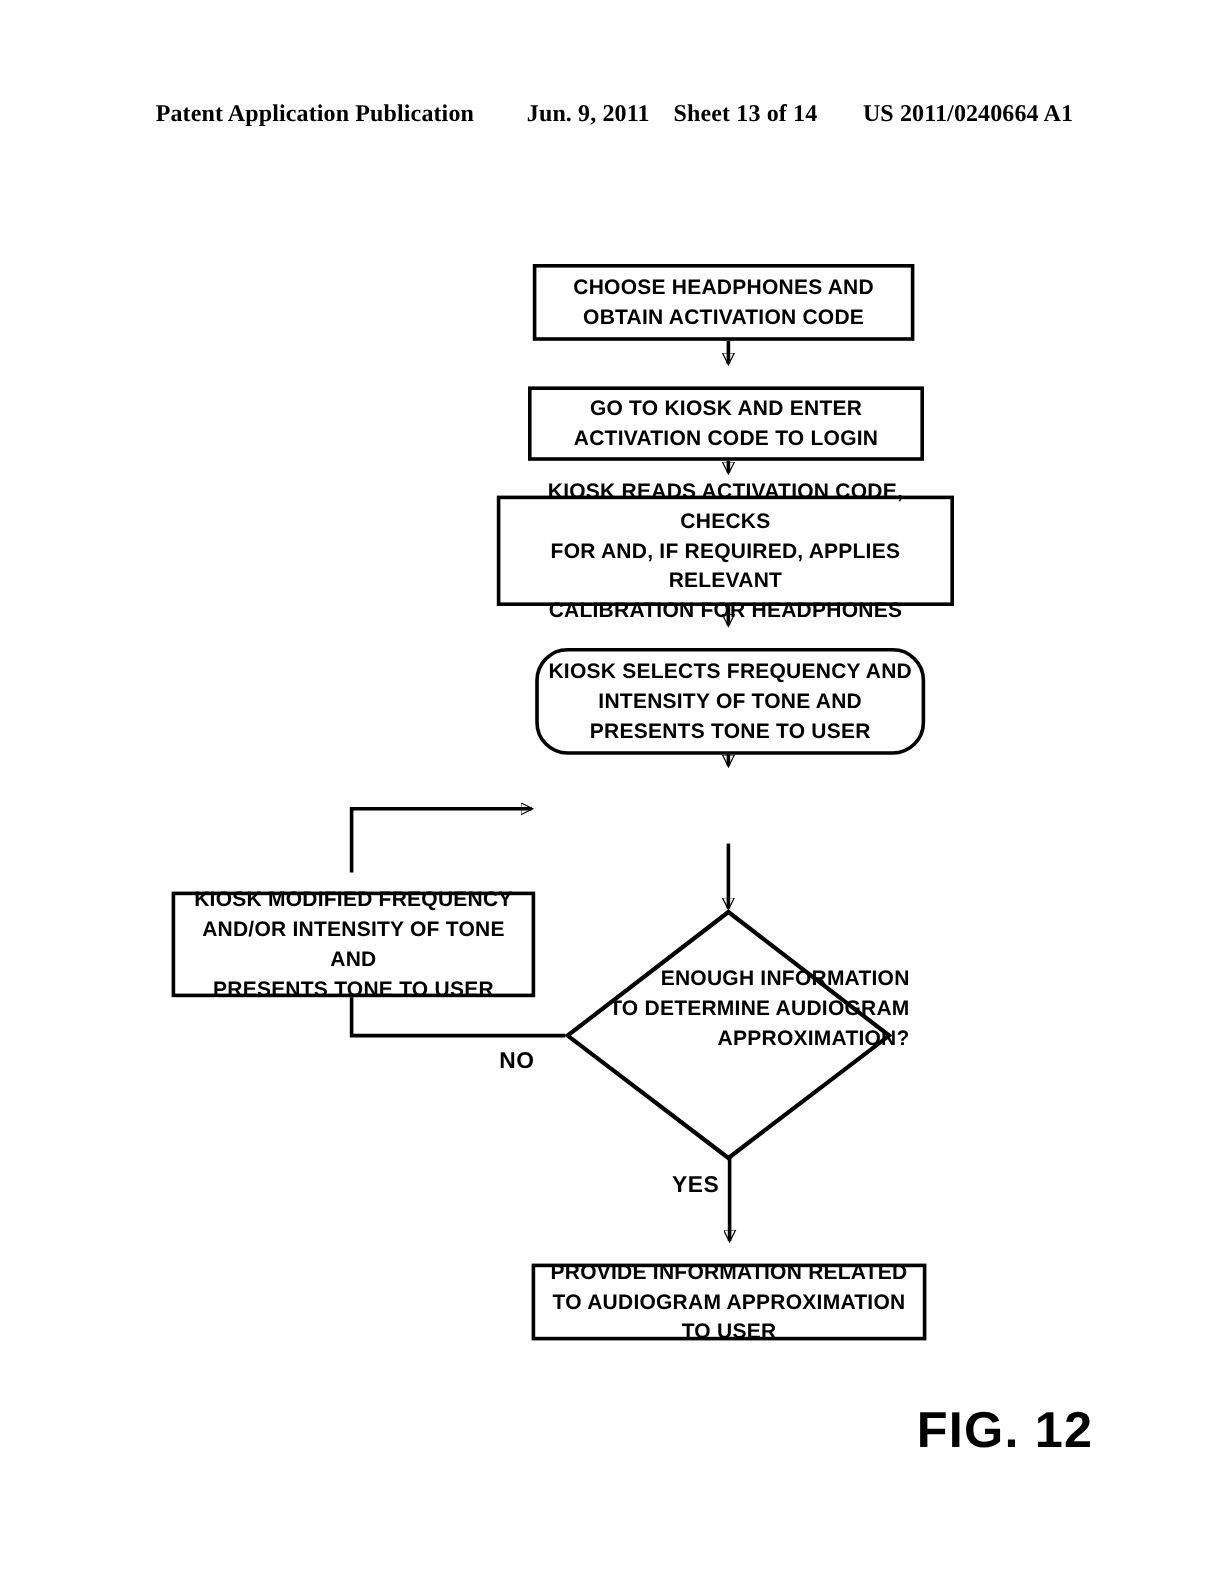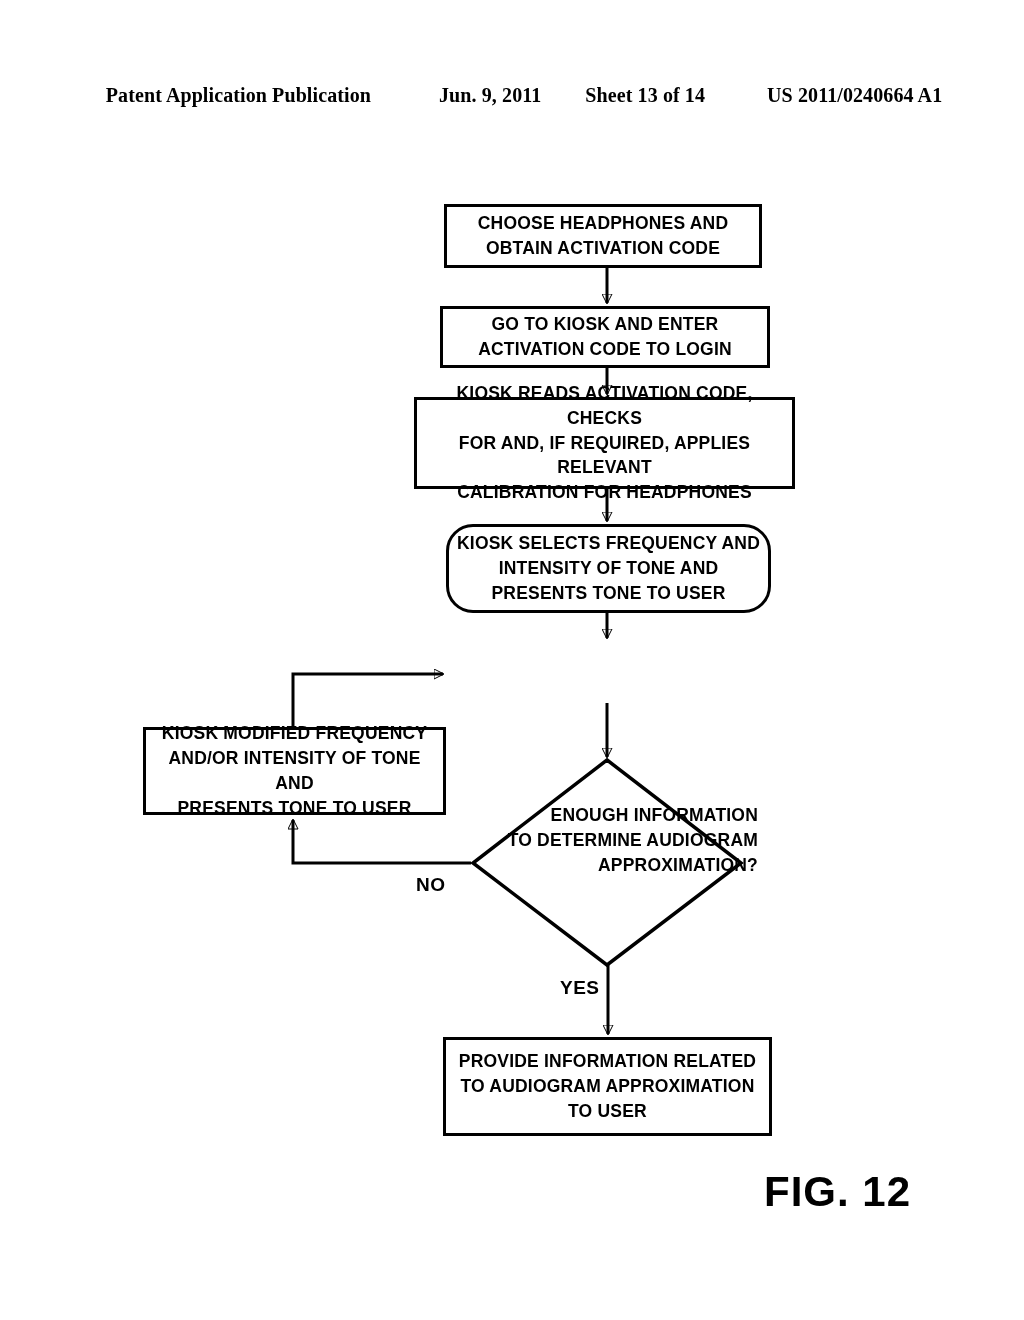--- a/index.html
+++ b/index.html
@@ -29,21 +29,21 @@
     height: 26px;
     display: flex;
     justify-content: center;
     align-items: baseline;
     font-family: "Liberation Serif", serif;
     font-weight: bold;
     font-size: 20px;
     letter-spacing: 0.1px;
     white-space: nowrap;
   }
-  .pub-header .seg { display: inline-block; margin-left: 24px; }
+  .pub-header .seg { display: inline-block; }
   .gap-a { width: 44px; }
   .gap-b { width: 20px; }
   .gap-c { width: 38px; }
 
   
   #flow {
     position: absolute;
     top: 0;
     left: 0;
     width: 1024px;
@@ -60,29 +60,30 @@
     align-items: center;
     justify-content: center;
     text-align: center;
     font-family: "Liberation Sans", sans-serif;
     font-weight: bold;
     font-size: 17.5px;
     line-height: 1.42;
     letter-spacing: 0.2px;
     padding: 2px 6px;
     white-space: pre-line;
+    margin-top: 16px;
   }
 
   .n1 { left: 444px; top: 204px; width: 318px; height: 64px; }
   .n2 { left: 440px; top: 306px; width: 330px; height: 62px; }
   .n3 { left: 414px; top: 397px; width: 381px; height: 92px; }
   .n4 { left: 446px; top: 524px; width: 325px; height: 89px; border-radius: 27px; }
   .n5 { left: 447px; top: 641px; width: 324px; height: 62px; }
   .n6 { left: 143px; top: 727px; width: 303px; height: 88px; }
-  .n7 { left: 443px; top: 1037px; width: 329px; height: 99px; }
+  .n7 { left: 443px; top: 1037px; width: 329px; height: 64px; }
 
   
   .diamond-text {
     position: absolute;
     left: 458px;
     top: 803px;
     width: 300px;
     text-align: right;
     font-family: "Liberation Sans", sans-serif;
     font-weight: bold;

